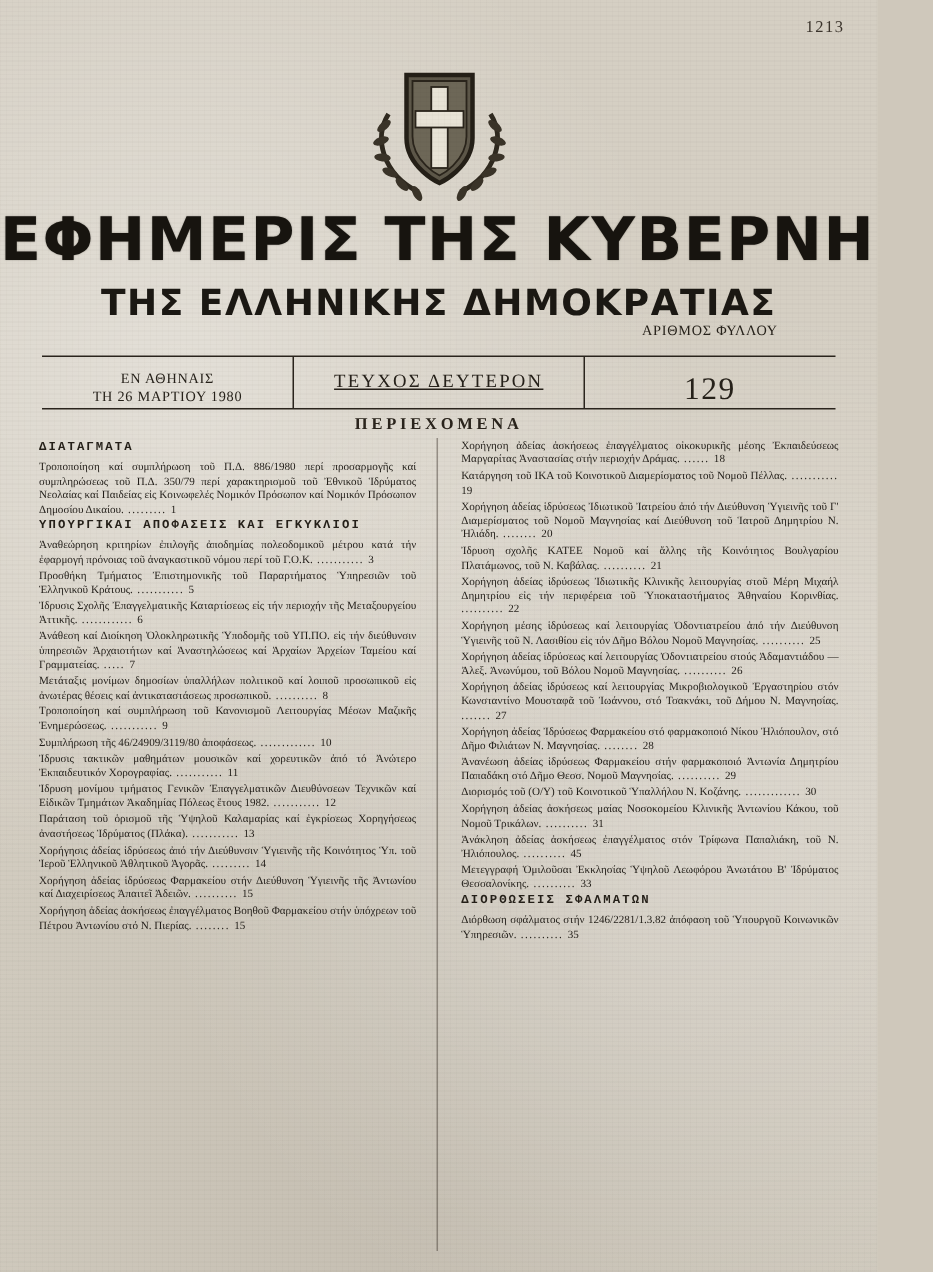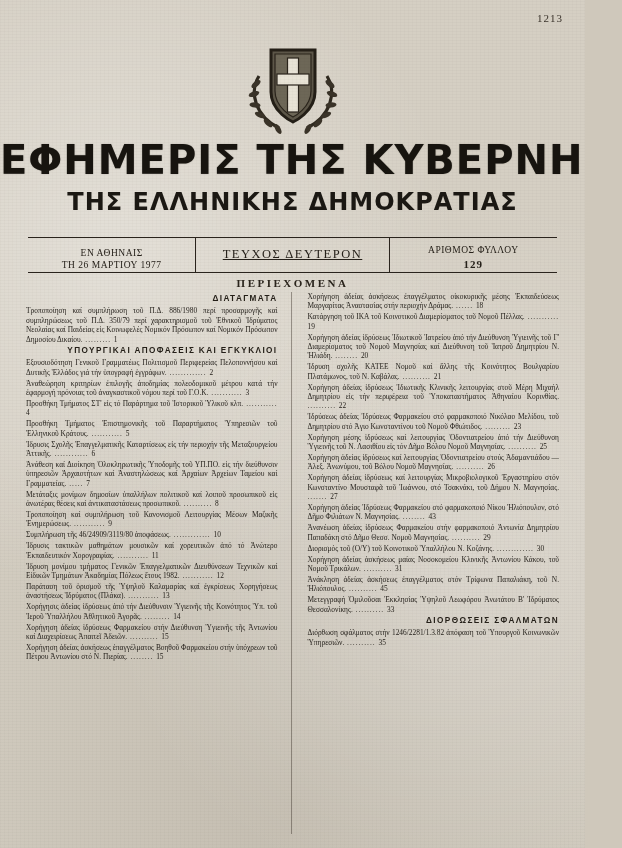--- a/index.html
+++ b/index.html
@@ -118,24 +118,24 @@
     border-left: 1.4px solid #2a241d;
     border-right: 1.4px solid #2a241d;
     justify-content: center;
   }
   .issue-cell.mid .big {
     font-size: 12.5px;
     letter-spacing: 1.5px;
     text-decoration: underline;
   }
   .issue-cell .num {
-    font-size: 11px;
-    font-weight: bold;
-    letter-spacing: 1px;
-    margin-top: 1px;
+    font-size: 21px;
+    font-weight: normal;
+    letter-spacing: 1px;
+    margin-top: 18px;
   }
 
   
   #contents-title {
     position: absolute;
     top: 277px;
     left: 0;
     right: 0;
     text-align: center;
     font-family: Liberation Serif, serif;
@@ -160,22 +160,22 @@
     position: relative;
     font-size: 7.4px;
     line-height: 9.4px;
     color: #211d18;
     font-family: "Liberation Serif", serif;
   }
   .col.left { border-right: 0.8px solid rgba(60,52,42,0.45); padding-right: 13px; }
   .col.right { padding-left: 2px; }
 
   .sec-head {
-    text-align: right;
-    font-family: Liberation Sans, sans-serif;
+    text-align: left;
+    font-family: Liberation Mono, monospace;
     font-weight: bold;
     font-size: 8.2px;
     letter-spacing: 1.4px;
     margin: 2px 0 3px 0;
     color: #241f18;
   }
 
   .entry {
     display: block;
     margin-bottom: 1.5px;
@@ -231,21 +231,21 @@
   </div>
 
   <div id="masthead">
     <div id="main-title">ΕΦΗΜΕΡΙΣ ΤΗΣ ΚΥΒΕΡΝΗΣΕΩΣ</div>
     <div id="sub-title">ΤΗΣ ΕΛΛΗΝΙΚΗΣ ΔΗΜΟΚΡΑΤΙΑΣ</div>
   </div>
 
   <div id="issue-bar">
     <div class="issue-cell">
       <span>ΕΝ ΑΘΗΝΑΙΣ</span>
-      <span>ΤΗ 26 ΜΑΡΤΙΟΥ 1977</span>
+      <span>ΤΗ 26 ΜΑΡΤΙΟΥ 1980</span>
     </div>
     <div class="issue-cell mid">
       <span class="big">ΤΕΥΧΟΣ ΔΕΥΤΕΡΟΝ</span>
     </div>
     <div class="issue-cell">
       <span>ΑΡΙΘΜΟΣ ΦΥΛΛΟΥ</span>
       <span class="num">129</span>
     </div>
   </div>
 
@@ -253,50 +253,47 @@
 
   <div id="columns">
 
     <div class="col left">
       <div class="sec-head">ΔΙΑΤΑΓΜΑΤΑ</div>
       <div id="left-sec1">
           <div class="entry"><span class="txt">Τροποποίηση καί συμπλήρωση τοῦ Π.Δ. 886/1980 περί προσαρμογῆς καί συμπληρώσεως τοῦ Π.Δ. 350/79 περί χαρακτηρισμοῦ τοῦ Ἐθνικοῦ Ἱδρύματος Νεολαίας καί Παιδείας εἰς Κοινωφελές Νομικόν Πρόσωπον καί Νομικόν Πρόσωπον Δημοσίου Δικαίου.</span><span class="dots"> ......... </span><span class="no">1</span></div>
         </div>
       <div class="sec-head">ΥΠΟΥΡΓΙΚΑΙ ΑΠΟΦΑΣΕΙΣ ΚΑΙ ΕΓΚΥΚΛΙΟΙ</div>
       <div id="left-sec2">
-          <div class="entry"><span class="txt">Εξουσιοδότηση Γενικοῦ Γραμματέως Πολιτισμοῦ Περιφερείας Πελοποννήσου καί Δυτικῆς Ἑλλάδος γιά τήν ὑπογραφή ἐγγράφων.</span><span class="dots"> ............. </span><span class="no">2</span></div>
           <div class="entry"><span class="txt">Ἀναθεώρηση κριτηρίων ἐπιλογῆς ἀποδημίας πολεοδομικοῦ μέτρου κατά τήν ἐφαρμογή πρόνοιας τοῦ ἀναγκαστικοῦ νόμου περί τοῦ Γ.Ο.Κ.</span><span class="dots"> ........... </span><span class="no">3</span></div>
-          <div class="entry"><span class="txt">Προσθήκη Τμήματος ΣΤ' εἰς τό Παράρτημα τοῦ Ἱστορικοῦ Ὑλικοῦ κλπ.</span><span class="dots"> ........... </span><span class="no">4</span></div>
           <div class="entry"><span class="txt">Προσθήκη Τμήματος Ἐπιστημονικῆς τοῦ Παραρτήματος Ὑπηρεσιῶν τοῦ Ἑλληνικοῦ Κράτους.</span><span class="dots"> ........... </span><span class="no">5</span></div>
           <div class="entry"><span class="txt">Ἰδρυσις Σχολῆς Ἐπαγγελματικῆς Καταρτίσεως εἰς τήν περιοχήν τῆς Μεταξουργείου Ἀττικῆς.</span><span class="dots"> ............ </span><span class="no">6</span></div>
           <div class="entry"><span class="txt">Ἀνάθεση καί Διοίκηση Ὀλοκληρωτικῆς Ὑποδομῆς τοῦ ΥΠ.ΠΟ. εἰς τήν διεύθυνσιν ὑπηρεσιῶν Ἀρχαιοτήτων καί Ἀναστηλώσεως καί Ἀρχαίων Ἀρχείων Ταμείου καί Γραμματείας.</span><span class="dots"> ..... </span><span class="no">7</span></div>
           <div class="entry"><span class="txt">Μετάταξις μονίμων δημοσίων ὑπαλλήλων πολιτικοῦ καί λοιποῦ προσωπικοῦ εἰς ἀνωτέρας θέσεις καί ἀντικαταστάσεως προσωπικοῦ.</span><span class="dots"> .......... </span><span class="no">8</span></div>
           <div class="entry"><span class="txt">Τροποποίηση καί συμπλήρωση τοῦ Κανονισμοῦ Λειτουργίας Μέσων Μαζικῆς Ἐνημερώσεως.</span><span class="dots"> ........... </span><span class="no">9</span></div>
           <div class="entry"><span class="txt">Συμπλήρωση τῆς 46/24909/3119/80 ἀποφάσεως.</span><span class="dots"> ............. </span><span class="no">10</span></div>
           <div class="entry"><span class="txt">Ἰδρυσις τακτικῶν μαθημάτων μουσικῶν καί χορευτικῶν ἀπό τό Ἀνώτερο Ἐκπαιδευτικόν Χορογραφίας.</span><span class="dots"> ........... </span><span class="no">11</span></div>
           <div class="entry"><span class="txt">Ἰδρυση μονίμου τμήματος Γενικῶν Ἐπαγγελματικῶν Διευθύνσεων Τεχνικῶν καί Εἰδικῶν Τμημάτων Ἀκαδημίας Πόλεως ἔτους 1982.</span><span class="dots"> ........... </span><span class="no">12</span></div>
           <div class="entry"><span class="txt">Παράταση τοῦ ὁρισμοῦ τῆς Ὑψηλοῦ Καλαμαρίας καί ἐγκρίσεως Χορηγήσεως ἀναστήσεως Ἱδρύματος (Πλάκα).</span><span class="dots"> ........... </span><span class="no">13</span></div>
-          <div class="entry"><span class="txt">Χορήγησις ἀδείας ἱδρύσεως ἀπό τήν Διεύθυνσιν Ὑγιεινῆς τῆς Κοινότητος Ὑπ. τοῦ Ἱεροῦ Ὑπαλλήλου Ἀθλητικοῦ Ἀγορᾶς.</span><span class="dots"> ......... </span><span class="no">14</span></div>
+          <div class="entry"><span class="txt">Χορήγησις ἀδείας ἱδρύσεως ἀπό τήν Διεύθυνσιν Ὑγιεινῆς τῆς Κοινότητος Ὑπ. τοῦ Ἱεροῦ Ἑλληνικοῦ Ἀθλητικοῦ Ἀγορᾶς.</span><span class="dots"> ......... </span><span class="no">14</span></div>
           <div class="entry"><span class="txt">Χορήγηση ἀδείας ἱδρύσεως Φαρμακείου στήν Διεύθυνση Ὑγιεινῆς τῆς Ἀντωνίου καί Διαχειρίσεως Ἀπαιτεῖ Ἀδειῶν.</span><span class="dots"> .......... </span><span class="no">15</span></div>
           <div class="entry"><span class="txt">Χορήγηση ἀδείας ἀσκήσεως ἐπαγγέλματος Βοηθοῦ Φαρμακείου στήν ὑπόχρεων τοῦ Πέτρου Ἀντωνίου στό Ν. Πιερίας.</span><span class="dots"> ........ </span><span class="no">15</span></div>
         </div>
     </div>
 
     <div class="col right">
       <div id="right-sec1">
           <div class="entry"><span class="txt">Χορήγηση ἀδείας ἀσκήσεως ἐπαγγέλματος οἰκοκυρικῆς μέσης Ἐκπαιδεύσεως Μαργαρίτας Ἀναστασίας στήν περιοχήν Δράμας.</span><span class="dots"> ...... </span><span class="no">18</span></div>
           <div class="entry"><span class="txt">Κατάργηση τοῦ ΙΚΑ τοῦ Κοινοτικοῦ Διαμερίσματος τοῦ Νομοῦ Πέλλας.</span><span class="dots"> ........... </span><span class="no">19</span></div>
           <div class="entry"><span class="txt">Χορήγηση ἀδείας ἱδρύσεως Ἰδιωτικοῦ Ἰατρείου ἀπό τήν Διεύθυνση Ὑγιεινῆς τοῦ Γ' Διαμερίσματος τοῦ Νομοῦ Μαγνησίας καί Διεύθυνση τοῦ Ἱατροῦ Δημητρίου Ν. Ἠλιάδη.</span><span class="dots"> ........ </span><span class="no">20</span></div>
           <div class="entry"><span class="txt">Ἰδρυση σχολῆς ΚΑΤΕΕ Νομοῦ καί ἄλλης τῆς Κοινότητος Βουλγαρίου Πλατάμωνος, τοῦ Ν. Καβάλας.</span><span class="dots"> .......... </span><span class="no">21</span></div>
           <div class="entry"><span class="txt">Χορήγηση ἀδείας ἱδρύσεως Ἰδιωτικῆς Κλινικῆς λειτουργίας στοῦ Μέρη Μιχαήλ Δημητρίου εἰς τήν περιφέρεια τοῦ Ὑποκαταστήματος Ἀθηναίου Κορινθίας.</span><span class="dots"> .......... </span><span class="no">22</span></div>
-          <div class="entry"><span class="txt">Ἰδρύσεως ἀδείας Ἰδρύσεως Φαρμακείου στό φαρμακοποιό Νικόλαο Μελίδου, τοῦ Δημητρίου στό Ἀγιο Κωνσταντίνου τοῦ Νομοῦ Φθιώτιδος.</span><span class="dots"> ......... </span><span class="no">23</span></div>
           <div class="entry"><span class="txt">Χορήγηση μέσης ἱδρύσεως καί λειτουργίας Ὀδοντιατρείου ἀπό τήν Διεύθυνση Ὑγιεινῆς τοῦ Ν. Λασιθίου εἰς τόν Δῆμο Βόλου Νομοῦ Μαγνησίας.</span><span class="dots"> .......... </span><span class="no">25</span></div>
           <div class="entry"><span class="txt">Χορήγηση ἀδείας ἱδρύσεως καί λειτουργίας Ὀδοντιατρείου στούς Ἀδαμαντιάδου — Ἀλεξ. Ἀνωνύμου, τοῦ Βόλου Νομοῦ Μαγνησίας.</span><span class="dots"> .......... </span><span class="no">26</span></div>
           <div class="entry"><span class="txt">Χορήγηση ἀδείας ἱδρύσεως καί λειτουργίας Μικροβιολογικοῦ Ἐργαστηρίου στόν Κωνσταντίνο Μουσταφᾶ τοῦ Ἰωάννου, στό Τσακνάκι, τοῦ Δήμου Ν. Μαγνησίας.</span><span class="dots"> ....... </span><span class="no">27</span></div>
-          <div class="entry"><span class="txt">Χορήγηση ἀδείας Ἰδρύσεως Φαρμακείου στό φαρμακοποιό Νίκου Ἠλιόπουλον, στό Δῆμο Φιλιάτων Ν. Μαγνησίας.</span><span class="dots"> ........ </span><span class="no">43</span></div>
+          <div class="entry"><span class="txt">Χορήγηση ἀδείας Ἰδρύσεως Φαρμακείου στό φαρμακοποιό Νίκου Ἠλιόπουλον, στό Δῆμο Φιλιάτων Ν. Μαγνησίας.</span><span class="dots"> ........ </span><span class="no">28</span></div>
           <div class="entry"><span class="txt">Ἀνανέωση ἀδείας ἱδρύσεως Φαρμακείου στήν φαρμακοποιό Ἀντωνία Δημητρίου Παπαδάκη στό Δῆμο Θεσσ. Νομοῦ Μαγνησίας.</span><span class="dots"> .......... </span><span class="no">29</span></div>
           <div class="entry"><span class="txt">Διορισμός τοῦ (Ο/Υ) τοῦ Κοινοτικοῦ Ὑπαλλήλου Ν. Κοζάνης.</span><span class="dots"> ............. </span><span class="no">30</span></div>
           <div class="entry"><span class="txt">Χορήγηση ἀδείας ἀσκήσεως μαίας Νοσοκομείου Κλινικῆς Ἀντωνίου Κάκου, τοῦ Νομοῦ Τρικάλων.</span><span class="dots"> .......... </span><span class="no">31</span></div>
           <div class="entry"><span class="txt">Ἀνάκληση ἀδείας ἀσκήσεως ἐπαγγέλματος στόν Τρίφωνα Παπαλιάκη, τοῦ Ν. Ἠλιόπουλος.</span><span class="dots"> .......... </span><span class="no">45</span></div>
           <div class="entry"><span class="txt">Μετεγγραφή Ὁμιλοῦσαι Ἐκκλησίας Ὑψηλοῦ Λεωφόρου Ἀνωτάτου Β' Ἰδρύματος Θεσσαλονίκης.</span><span class="dots"> .......... </span><span class="no">33</span></div>
         </div>
       <div class="sec-head">ΔΙΟΡΘΩΣΕΙΣ ΣΦΑΛΜΑΤΩΝ</div>
       <div id="right-sec2">
           <div class="entry"><span class="txt">Διόρθωση σφάλματος στήν 1246/2281/1.3.82 ἀπόφαση τοῦ Ὑπουργοῦ Κοινωνικῶν Ὑπηρεσιῶν.</span><span class="dots"> .......... </span><span class="no">35</span></div>
         </div>

